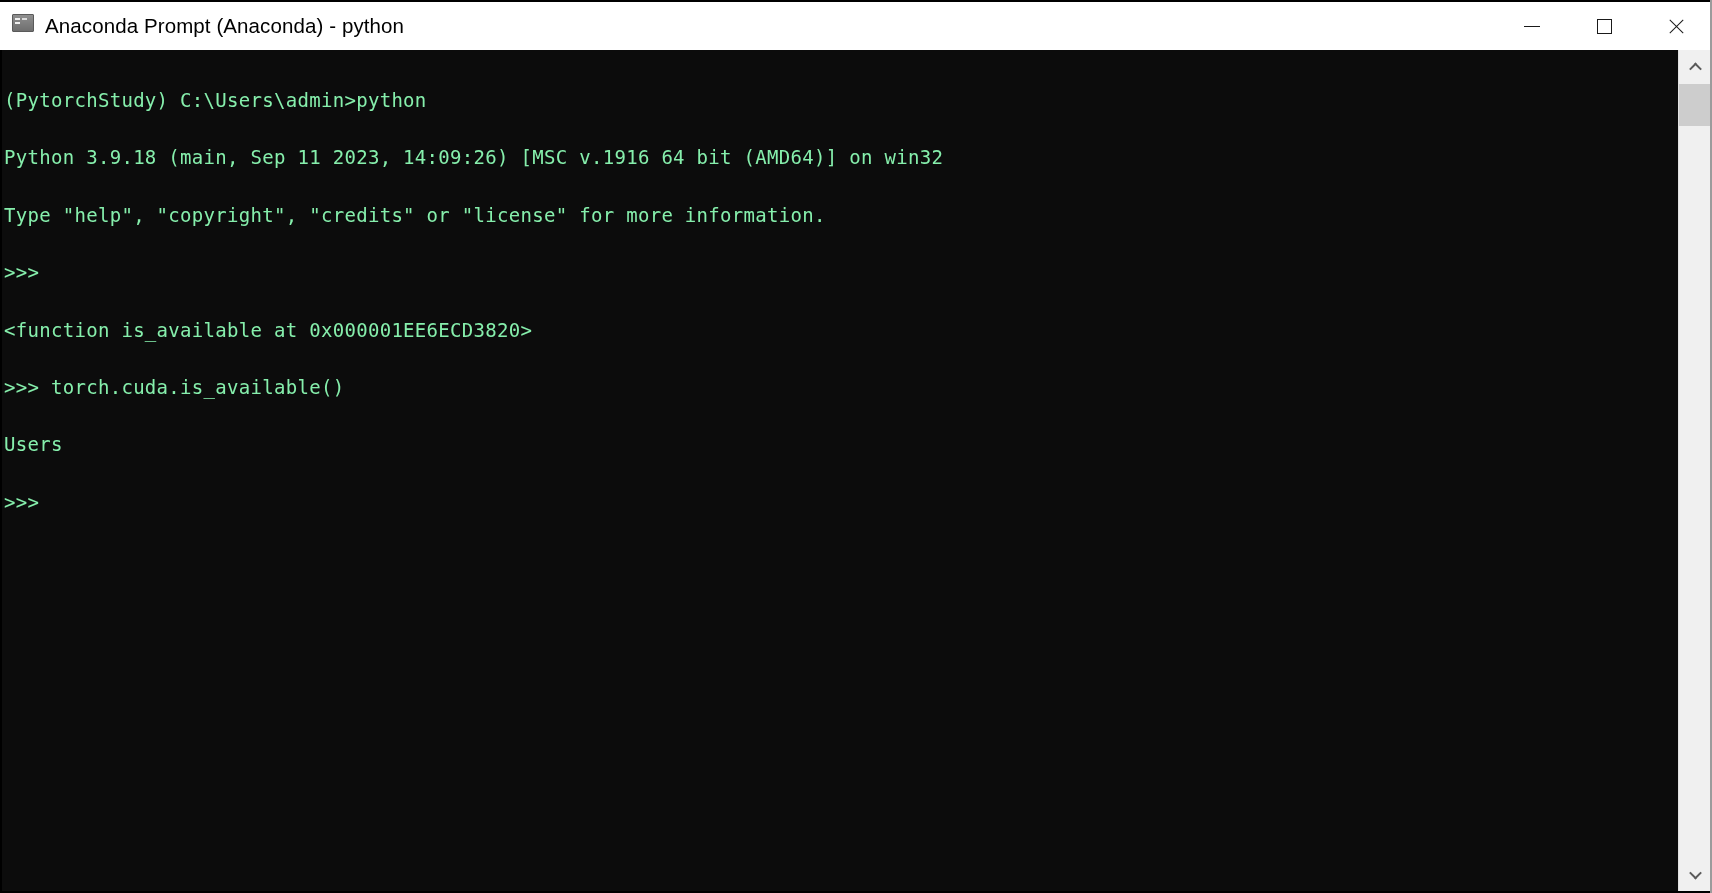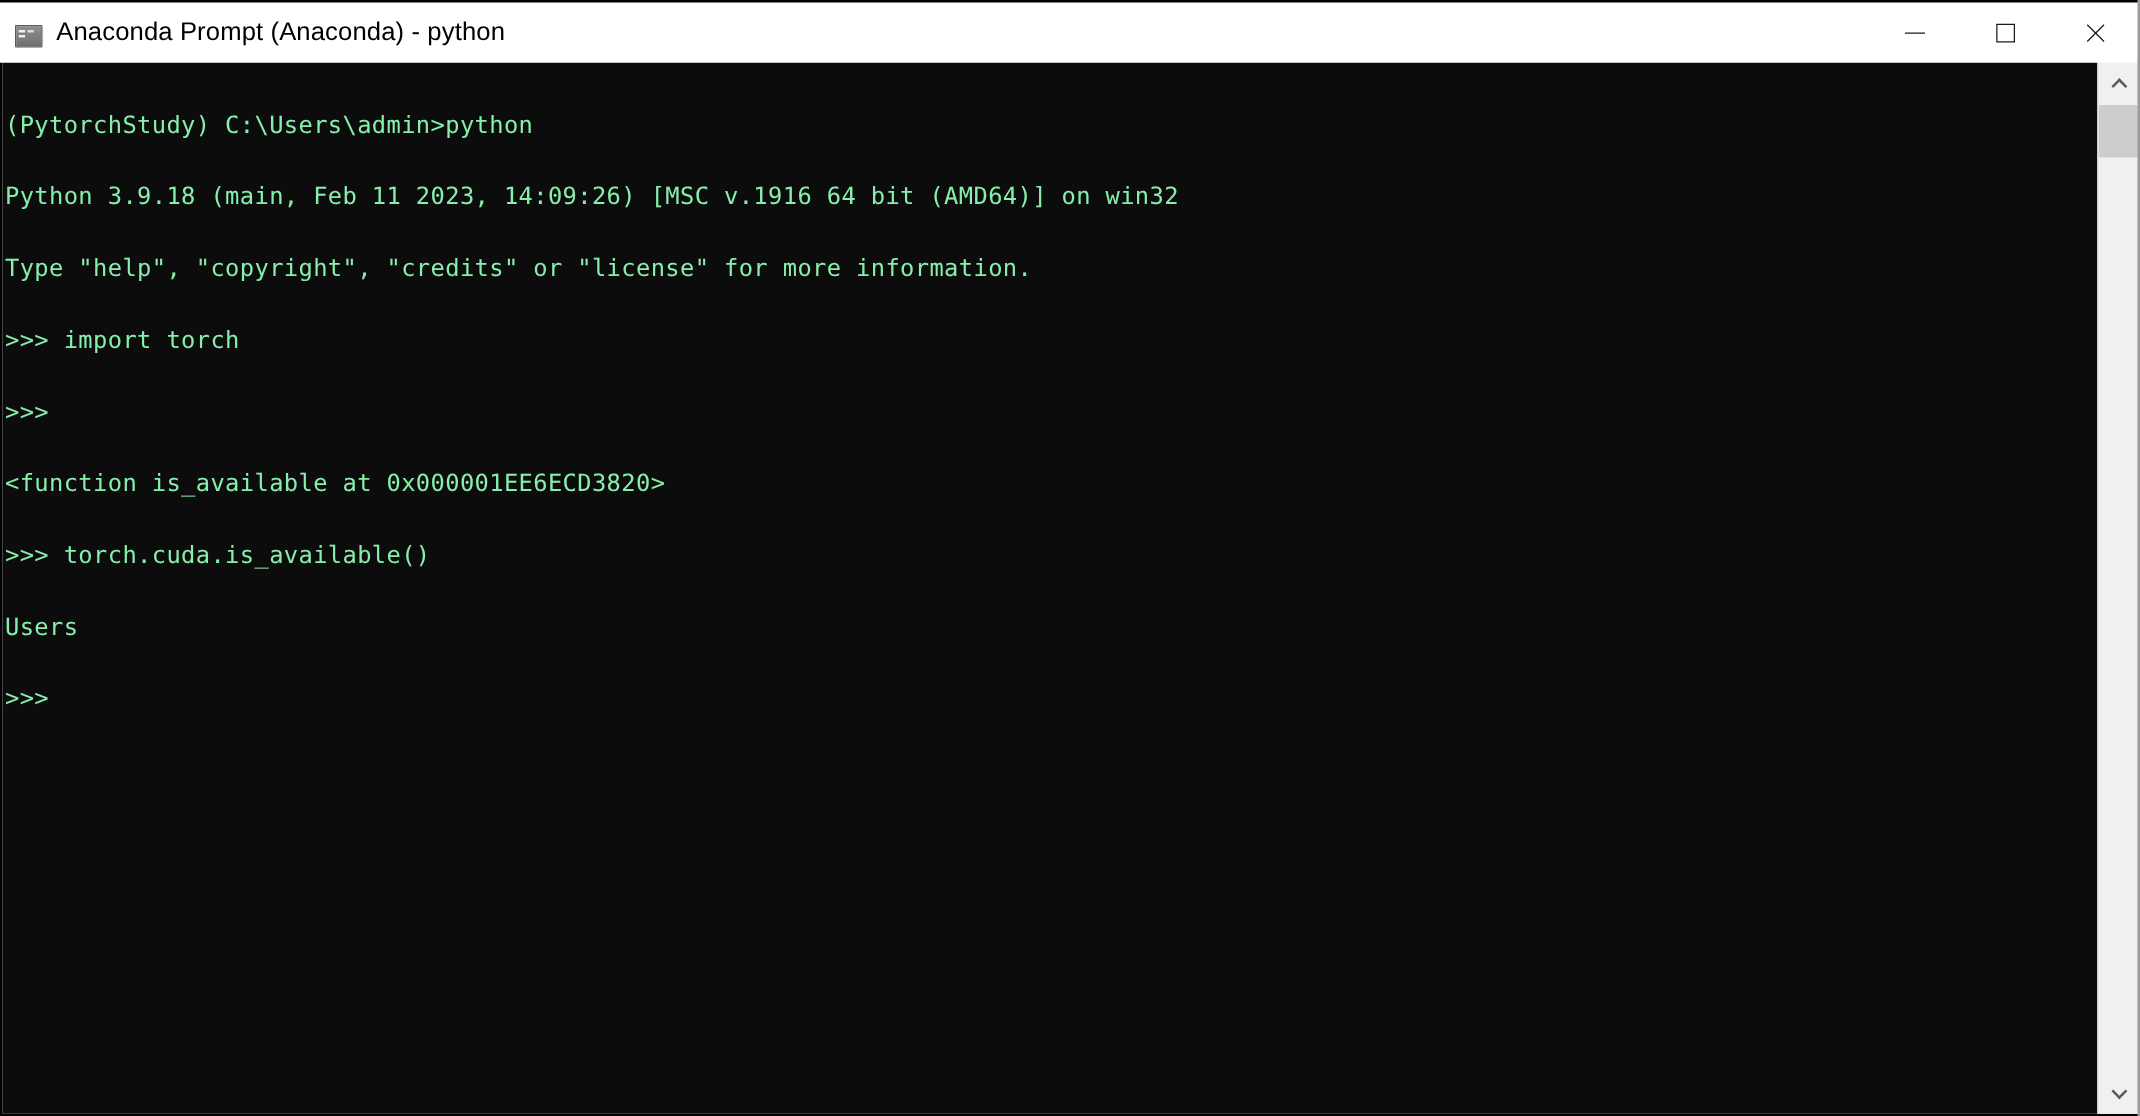--- a/index.html
+++ b/index.html
@@ -27,21 +27,21 @@
     height: 50px;
     min-height: 50px;
     background: #ffffff;
     display: flex;
     align-items: center;
     border-top: 2px solid #000000;
     position: relative;
   }
   .title-left {
     display: flex;
-    align-items: flex-end;
+    align-items: flex-start;
     padding-left: 12px;
     flex: 1 1 auto;
     min-width: 0;
   }
   .app-icon {
     width: 22px;
     height: 18px;
     margin-right: 11px;
     flex: none;
     background: linear-gradient(#8f8f8f, #6f6f6f);
@@ -198,23 +198,22 @@
       </div>
       <div class="win-btn">
         <span class="glyph-close"></span>
       </div>
     </div>
   </div>
 
   <div class="body-area">
     <div class="console" id="console-output">
         <div class="console-line">(PytorchStudy) C:\Users\admin&gt;python</div>
-        <div class="console-line">Python 3.9.18 (main, Feb 11 2023, 14:09:26) [MSC v.1916 64 bit (AMD64)] on win32</div>
+        <div class="console-line">Python 3.9.18 (main, Sep 11 2023, 14:09:26) [MSC v.1916 64 bit (AMD64)] on win32</div>
         <div class="console-line">Type "help", "copyright", "credits" or "license" for more information.</div>
-        <div class="console-line">&gt;&gt;&gt; import torch</div>
         <div class="console-line">&gt;&gt;&gt;</div>
         <div class="console-line">&lt;function is_available at 0x000001EE6ECD3820&gt;</div>
         <div class="console-line">&gt;&gt;&gt; torch.cuda.is_available()</div>
         <div class="console-line">Users</div>
         <div class="console-line">&gt;&gt;&gt;</div>
       </div>
 
     <div class="scrollbar">
       <div class="sb-btn">
         <span class="arrow-up"></span>

